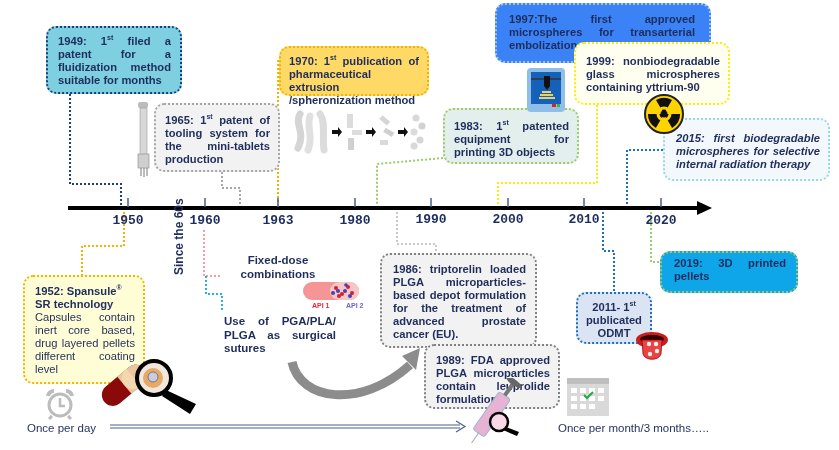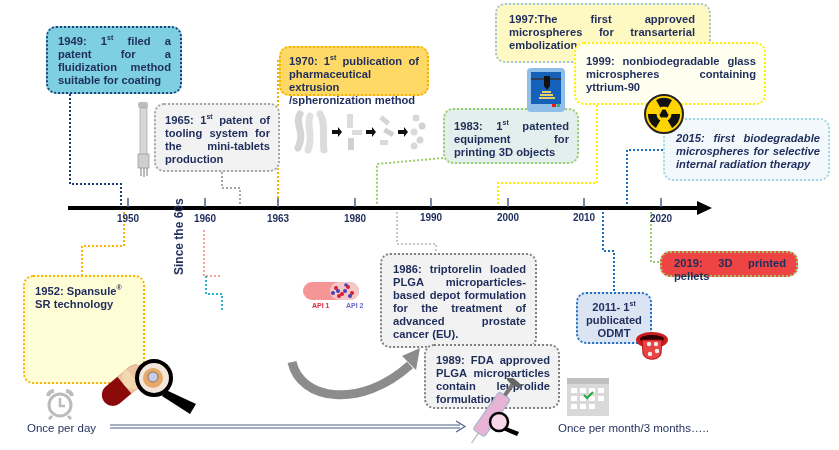--- a/index.html
+++ b/index.html
@@ -8,34 +8,34 @@
   .box { position:absolute; box-sizing:border-box; border-radius:10px;
          font-weight:bold; font-size:11.2px; line-height:13px; color:#1f2d5c;
          text-align:justify; text-align-last:left; }
   .box sup { font-size:7px; line-height:0; }
   .dot { border-style:dotted; border-width:2.5px; }
   .abs { position:absolute; }
   #b1949 { left:46px; top:26px; width:136px; height:68px; background:#7ecfe0; border-color:#1f3f7a; padding:7px 9px 0 10px; }
   #b1965 { left:154px; top:103px; width:126px; height:69px; background:#f2f2f2; border-color:#a6a6a6; padding:9px 8px 0 9px; }
   #b1970 { left:279px; top:46px; width:150px; height:50px; background:#ffd966; border-color:#f0b400; padding:7px 8px 0 8px; }
   #b1983 { left:443px; top:108px; width:136px; height:56px; background:#e2efec; border-color:#9acd6a; padding:10px 8px 0 9px; }
-  #b1997 { left:495px; top:3px; width:216px; height:60px; background:#fef9c3; border-color:#9dc3e6; padding:8px 14px 0 12px; }
-  #b1999 { left:574px; top:42px; width:192px; height:63px; background:#fffff0; border-color:#ffed00; padding:11px 8px 0 10px; }
+  #b1997 { left:495px; top:3px; width:216px; height:60px; background:#3b82f6; border-color:#9dc3e6; padding:8px 14px 0 12px; }
+  #b1999 { left:574px; top:42px; width:156px; height:63px; background:#fffff0; border-color:#ffed00; padding:11px 8px 0 10px; }
   #b2015 { left:663px; top:118px; width:167px; height:63px; background:#f2f8fc; border-color:#9bd8e2; padding:12px 8px 0 11px;font-style:italic; }
   #b1952 { left:23px; top:275px; width:122px; height:109px; background:#fffdd6; border-color:#f6b300; padding:8px 8px 0 10px; }
   #b1952 .reg { font-weight:normal; }
   #b1986 { left:380px; top:253px; width:157px; height:95px; background:#f2f2f2; border-color:#808080; padding:8px 9px 0 11px; }
   #b1989 { left:424px; top:344px; width:136px; height:65px; background:#f2f2f2; border-color:#808080; padding:8px 8px 0 10px; }
   #b2011 { left:576px; top:292px; width:76px; height:52px; background:#dbe4f3; border-color:#1f6fc0; padding:7px 4px 0 4px; text-align:center; text-align-last:center; }
-  #b2019 { left:660px; top:251px; width:138px; height:26px; background:#ef4444; border-color:#9acd6a; padding:4px 10px 0 12px; }
+  #b2019 { left:660px; top:251px; width:138px; height:42px; background:#0ea5e9; border-color:#9acd6a; padding:4px 10px 0 12px; }
   .arrowbox { position:absolute; font-weight:bold; font-size:11.5px; line-height:13.5px; color:#1f2d5c; }
   #fixed { left:222px; top:252px; width:112px; height:33px; text-align:center; padding-top:2px; box-sizing:border-box; }
   #sutures { left:215px; top:312px; width:128px; height:47px; padding:3px 0 0 9px; box-sizing:border-box; text-align:justify; text-align-last:left;}
   .arrowbox svg { position:absolute; left:0; top:0; z-index:-1; }
-  .year { position:absolute; top:213px; font-size:10px; font-weight:bold; color:#1f2d5c; transform:translateX(-50%); }
+  .year { position:absolute; top:213px; font-size:13px; font-weight:bold; color:#1f2d5c; transform:translateX(-50%);font-family:Liberation Mono, monospace; }
   #since60s { position:absolute; left:172px; top:275px; transform:rotate(-90deg); transform-origin:left top; font-size:12px; font-weight:bold; color:#1f2d5c; white-space:nowrap; }
   .freq { position:absolute; font-size:11.5px; font-weight:normal; color:#1f2d5c; white-space:nowrap; }
   #f-day { left:27px; top:422px; }
   #f-month { left:550px; top:422px;margin-left:8px; }
   .apilabel { position:absolute; font-size:7px; font-weight:bold; }
 </style>
 </head>
 <body>
 
 <svg class="abs" width="839" height="450" style="left:0;top:0;">
@@ -85,56 +85,59 @@
 <div class="year" style="left:128px">1950</div>
 <div class="year" style="left:205px">1960</div>
 <div class="year" style="left:278px">1963</div>
 <div class="year" style="left:355px">1980</div>
 <div class="year" style="left:431px;top:212px">1990</div>
 <div class="year" style="left:508px;top:212px">2000</div>
 <div class="year" style="left:584px;top:212px">2010</div>
 <div class="year" style="left:661px;top:213px">2020</div>
 
 <div id="b1949" class="box dot">
-  <span>1949: 1</span><sup>st</sup><span> filed a patent for a fluidization method suitable for coating</span>
+  <span>1949: 1</span><sup>st</sup><span> filed a patent for a fluidization method suitable for months</span>
 </div>
 <div id="b1965" class="box dot">
   <span>1965: 1</span><sup>st</sup><span> patent of tooling system for the mini-tablets production</span>
 </div>
 <div id="b1970" class="box dot">
   <span>1970: 1</span><sup>st</sup><span> publication of pharmaceutical extrusion /spheronization method</span>
 </div>
 <div id="b1983" class="box dot">
   <span>1983: 1</span><sup>st</sup><span> patented equipment for printing 3D objects</span>
 </div>
 <div id="b1997" class="box dot"><span>1997:The first approved microspheres for transarterial embolization</span></div>
 <div id="b1999" class="box dot"><span>1999: nonbiodegradable glass microspheres containing yttrium-90</span></div>
 <div id="b2015" class="box dot"><span>2015: first biodegradable microspheres for selective internal radiation therapy</span></div>
 <div id="b1952" class="box dot">
   <span>1952: Spansule</span><sup>®</sup><br>
   <span>SR technology</span><br>
+  <span class="reg">Capsules contain inert core based, drug layered pellets different coating level</span>
 </div>
 <div id="b1986" class="box dot"><span>1986: triptorelin loaded PLGA microparticles-based depot formulation for the treatment of advanced prostate cancer (EU).</span></div>
 <div id="b1989" class="box dot"><span>1989: FDA approved PLGA microparticles contain leuprolide formulation</span></div>
 <div id="b2011" class="box dot">
   <span>2011- 1</span><sup>st</sup><br>
   <span>publicated ODMT</span>
 </div>
 <div id="b2019" class="box dot"><span>2019: 3D printed pellets</span></div>
 
 <div id="since60s">Since the 60s</div>
 <div id="fixed" class="arrowbox">
   <svg width="124" height="33">
       <polygon points="1,1 110,1 122,16 110,32 1,32" fill="#fde3e3" stroke="#f4a0a0" stroke-width="2" stroke-dasharray="2,2"></polygon>
     </svg>
+  <span>Fixed-dose combinations</span>
 </div>
 <div id="sutures" class="arrowbox">
   <svg width="142" height="48">
       <polygon points="1,1 126,1 140,24 126,47 1,47" fill="#a8dfee" stroke="#2ab0d0" stroke-width="2" stroke-dasharray="2,2"></polygon>
     </svg>
+  <span style="display:block;width:112px;">Use of PGA/PLA/ PLGA as surgical sutures</span>
 </div>
 
 <svg class="abs" style="left:132px;top:100px" width="22" height="80">
   <rect x="6" y="2" width="10" height="6" rx="2" fill="#bcbcbc"></rect>
   <rect x="8" y="8" width="7" height="52" fill="#d7d7d7" stroke="#999" stroke-width="0.6"></rect>
   <rect x="6" y="54" width="11" height="14" fill="#cfcfcf" stroke="#888" stroke-width="0.6"></rect>
   <line x1="9" y1="68" x2="9" y2="76" stroke="#777"></line>
     <line x1="12" y1="68" x2="12" y2="77" stroke="#777"></line>
     <line x1="15" y1="68" x2="15" y2="76" stroke="#777"></line>
 </svg>

